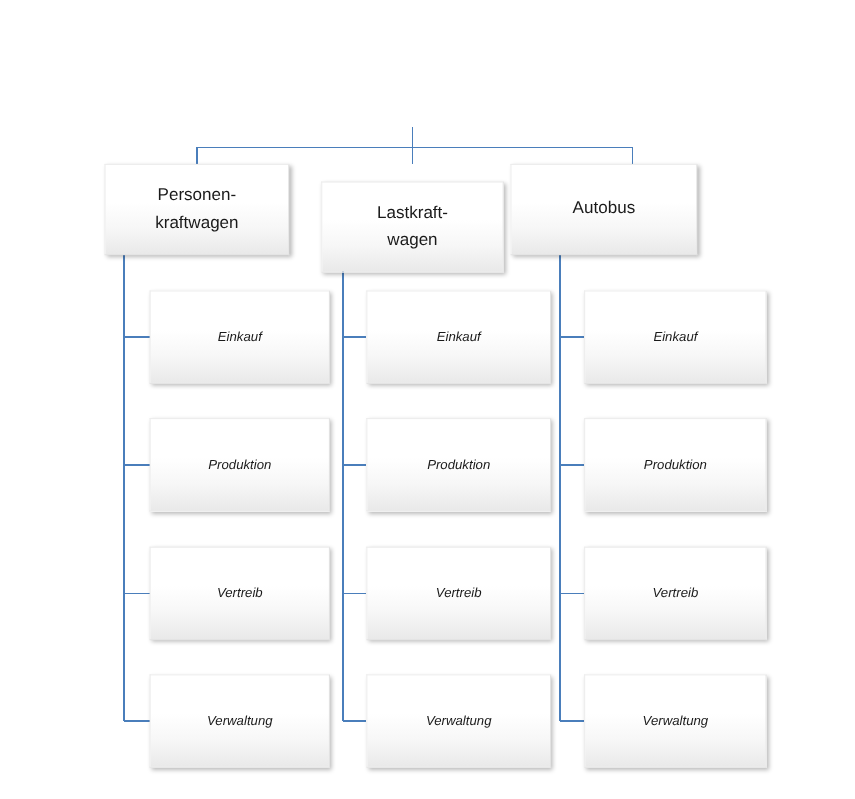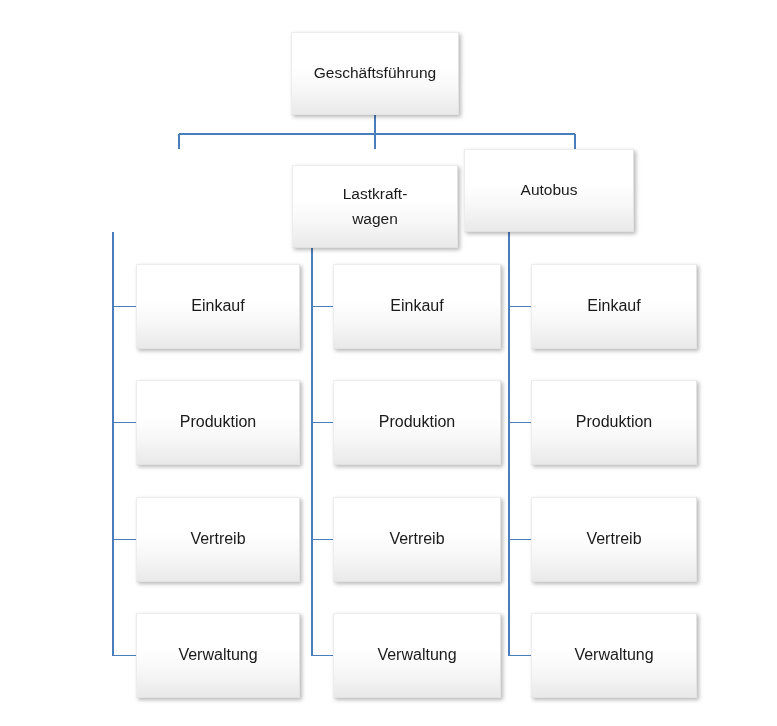--- a/index.html
+++ b/index.html
@@ -48,21 +48,22 @@
     display: block;
     white-space: pre-line;
   }
   .node-root {
     font-size: 15.5px;
   }
   .node-division {
     font-size: 15.5px;
   }
   .node-dept {
-    font-size: 16px;
+    font-size: 12px;
+    font-style: italic;
   }
 </style>
 </head>
 <body>
 
 <div id="chart">
 
   <svg id="connector-layer" viewBox="0 0 777 726" width="777" height="726" xmlns="http://www.w3.org/2000/svg">
       <line x1="375" y1="115" x2="375" y2="134" stroke="#4a7ebb" stroke-width="1.6" shape-rendering="crispEdges"></line>
       <line x1="179" y1="134" x2="575" y2="134" stroke="#4a7ebb" stroke-width="1.6" shape-rendering="crispEdges"></line>
@@ -79,24 +80,25 @@
       <line x1="312" y1="539.5" x2="333" y2="539.5" stroke="#4a7ebb" stroke-width="1.6" shape-rendering="crispEdges"></line>
       <line x1="312" y1="655.5" x2="333" y2="655.5" stroke="#4a7ebb" stroke-width="1.6" shape-rendering="crispEdges"></line>
       <line x1="575" y1="134" x2="575" y2="149" stroke="#4a7ebb" stroke-width="1.6" shape-rendering="crispEdges"></line>
       <line x1="509" y1="232" x2="509" y2="655.5" stroke="#4a7ebb" stroke-width="1.6" shape-rendering="crispEdges"></line>
       <line x1="509" y1="306.5" x2="531" y2="306.5" stroke="#4a7ebb" stroke-width="1.6" shape-rendering="crispEdges"></line>
       <line x1="509" y1="422.5" x2="531" y2="422.5" stroke="#4a7ebb" stroke-width="1.6" shape-rendering="crispEdges"></line>
       <line x1="509" y1="539.5" x2="531" y2="539.5" stroke="#4a7ebb" stroke-width="1.6" shape-rendering="crispEdges"></line>
       <line x1="509" y1="655.5" x2="531" y2="655.5" stroke="#4a7ebb" stroke-width="1.6" shape-rendering="crispEdges"></line>
     </svg>
 
-  <div class="node node-root" style="left: 291px; top: 32px; width: 168px; height: 83px;">
-    <span class="label">Geschäftsführung</span>
+
+  <div class="node node-division" style="left: 95px; top: 149px; width: 168px; height: 83px;">
+    <span class="label">Personen-
+kraftwagen</span>
   </div>
-
   <div class="node node-dept" style="left: 136px; top: 264px; width: 164px; height: 85px;">
     <span class="label">Einkauf</span>
   </div>
   <div class="node node-dept" style="left: 136px; top: 380px; width: 164px; height: 85px;">
     <span class="label">Produktion</span>
   </div>
   <div class="node node-dept" style="left: 136px; top: 497px; width: 164px; height: 85px;">
     <span class="label">Vertreib</span>
   </div>
   <div class="node node-dept" style="left: 136px; top: 613px; width: 164px; height: 85px;">

